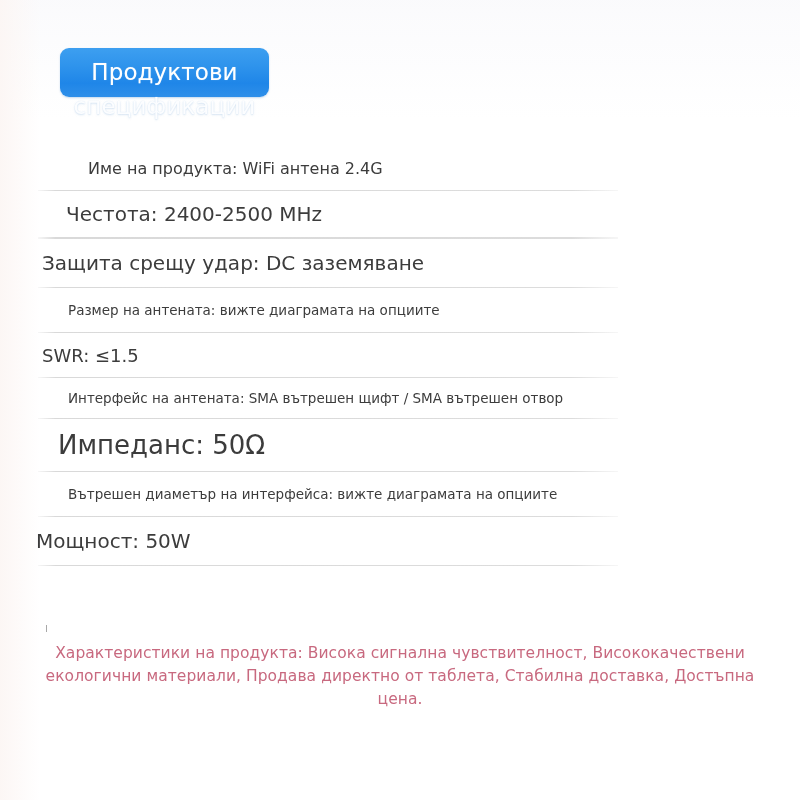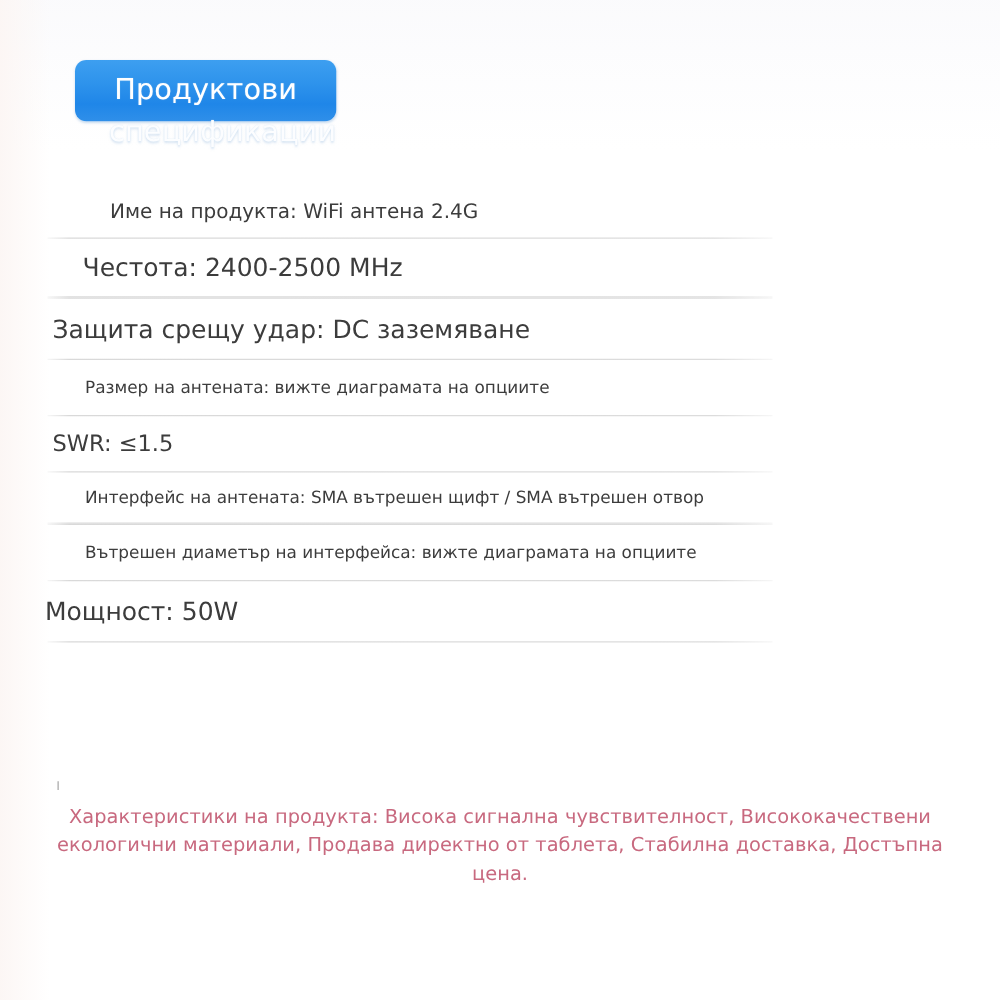--- a/index.html
+++ b/index.html
@@ -63,21 +63,20 @@
     white-space: normal;
     text-shadow: 0 0 1px rgba(255,255,255,0.35);
   }
   
   #title-badge-text .overflow-line {
     display: block;
     color: rgba(255,255,255,0.92);
     text-shadow:
       0 0 1px rgba(205,225,245,0.85),
       0 1px 2px rgba(180,205,232,0.55);
-    text-align: right;
   }
 
   
   #spec-list {
     position: absolute;
     left: 0;
     top: 146px;
     width: 656px;
   }
   .spec-row {
@@ -191,20 +190,23 @@
     <div class="spec-row sz-md h-44 in-18">
       <span class="spec-text">SWR: ≤1.5</span>
     </div>
     <div class="spec-divider"></div>
 
     <div class="spec-row sz-xs h-40 in-14">
       <span class="spec-text">Интерфейс на антената: SMA вътрешен щифт / SMA вътрешен отвор</span>
     </div>
     <div class="spec-divider"></div>
 
+    <div class="spec-row sz-xl h-52 in-20" style="height:52px;">
+      <span class="spec-text">Импеданс: 50Ω</span>
+    </div>
     <div class="spec-divider"></div>
 
     <div class="spec-row sz-xs h-44 in-14">
       <span class="spec-text">Вътрешен диаметър на интерфейса: вижте диаграмата на опциите</span>
     </div>
     <div class="spec-divider"></div>
 
     <div class="spec-row sz-lg h-48 in-16">
       <span class="spec-text">Мощност: 50W</span>
     </div>

